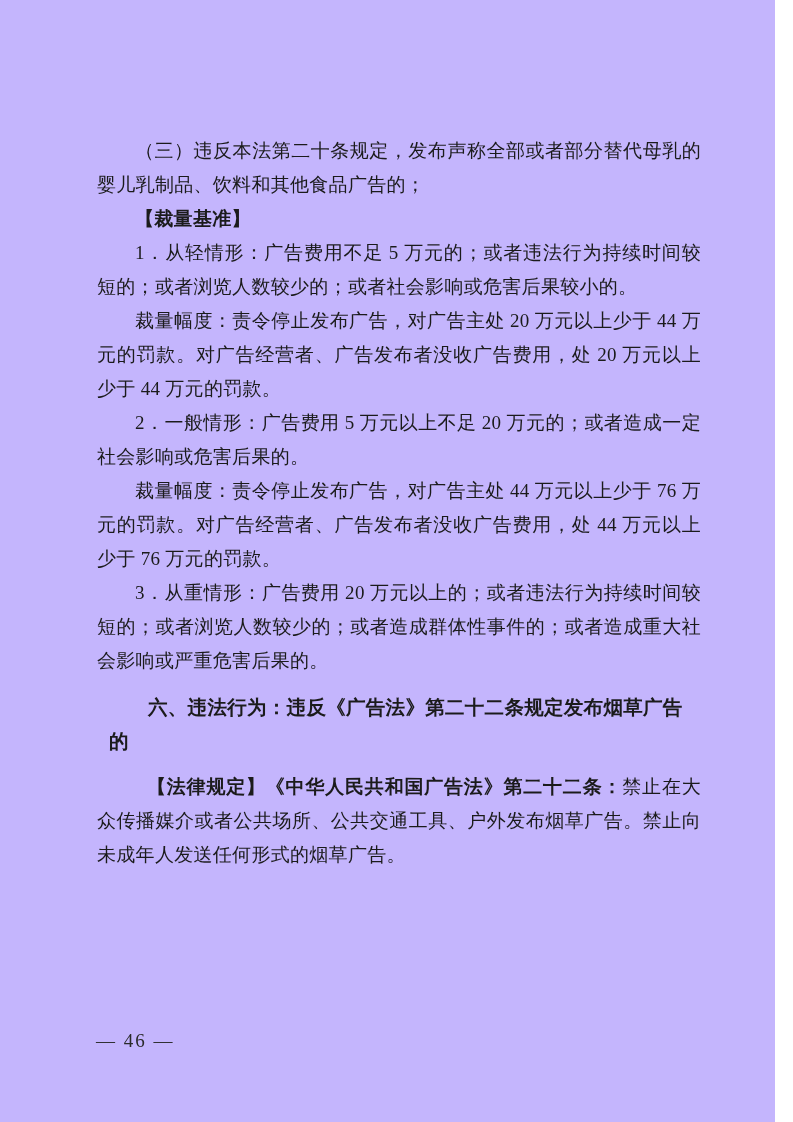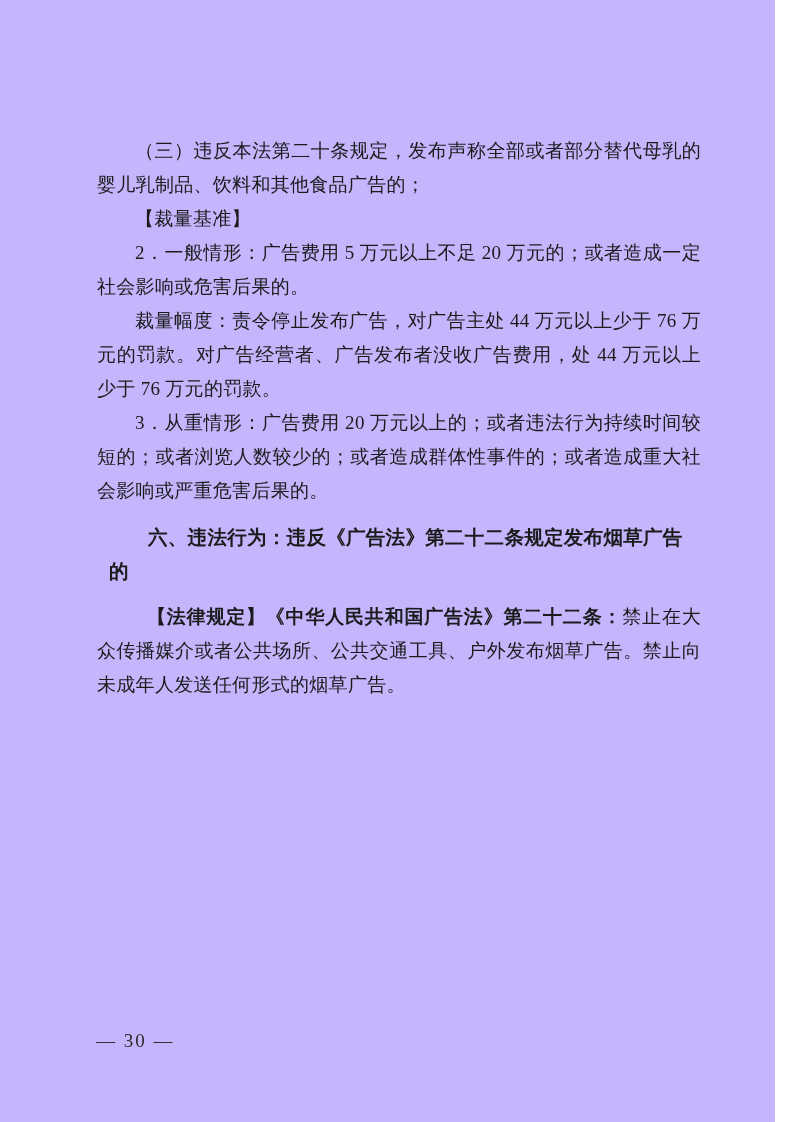--- a/index.html
+++ b/index.html
@@ -25,21 +25,21 @@
   }
   p.para {
     margin: 0;
     font-size: 19px;
     line-height: 34px;
     letter-spacing: 0.3px;
     text-align: justify;
     text-indent: 2em;
   }
   p.para.bold-label {
-    font-weight: 400;
+    font-weight: 700;
   }
   p.heading {
     margin: 12px;
     font-size: 19.5px;
     line-height: 34px;
     letter-spacing: 0.3px;
     text-indent: 2em;
     font-weight: 700;
     font-family: "Liberation Sans", "DejaVu Sans", sans-serif;
   }
@@ -60,31 +60,33 @@
 <body>
 
 <div class="page">
 
   <div class="content">
 
     <p class="para">（三）违反本法第二十条规定，发布声称全部或者部分替代母乳的婴儿乳制品、饮料和其他食品广告的；</p>
 
     <p class="para bold-label">【裁量基准】</p>
 
+    <p class="para">1．从轻情形：广告费用不足 5 万元的；或者违法行为持续时间较短的；或者浏览人数较少的；或者社会影响或危害后果较小的。</p>
 
+    <p class="para">裁量幅度：责令停止发布广告，对广告主处 20 万元以上少于 44 万元的罚款。对广告经营者、广告发布者没收广告费用，处 20 万元以上少于 44 万元的罚款。</p>
 
     <p class="para">2．一般情形：广告费用 5 万元以上不足 20 万元的；或者造成一定社会影响或危害后果的。</p>
 
     <p class="para">裁量幅度：责令停止发布广告，对广告主处 44 万元以上少于 76 万元的罚款。对广告经营者、广告发布者没收广告费用，处 44 万元以上少于 76 万元的罚款。</p>
 
     <p class="para">3．从重情形：广告费用 20 万元以上的；或者违法行为持续时间较短的；或者浏览人数较少的；或者造成群体性事件的；或者造成重大社会影响或严重危害后果的。</p>
 
 
 
     <p class="heading">六、违法行为：违反《广告法》第二十二条规定发布烟草广告的</p>
 
     <p class="para"><span class="lead-bold">【法律规定】《中华人民共和国广告法》第二十二条：</span><span>禁止在大众传播媒介或者公共场所、公共交通工具、户外发布烟草广告。禁止向未成年人发送任何形式的烟草广告。</span></p>
 
   </div>
 
-  <div class="footer">— 30 —</div>
+  <div class="footer">— 46 —</div>
 
 </div>
 
 </body></html>

